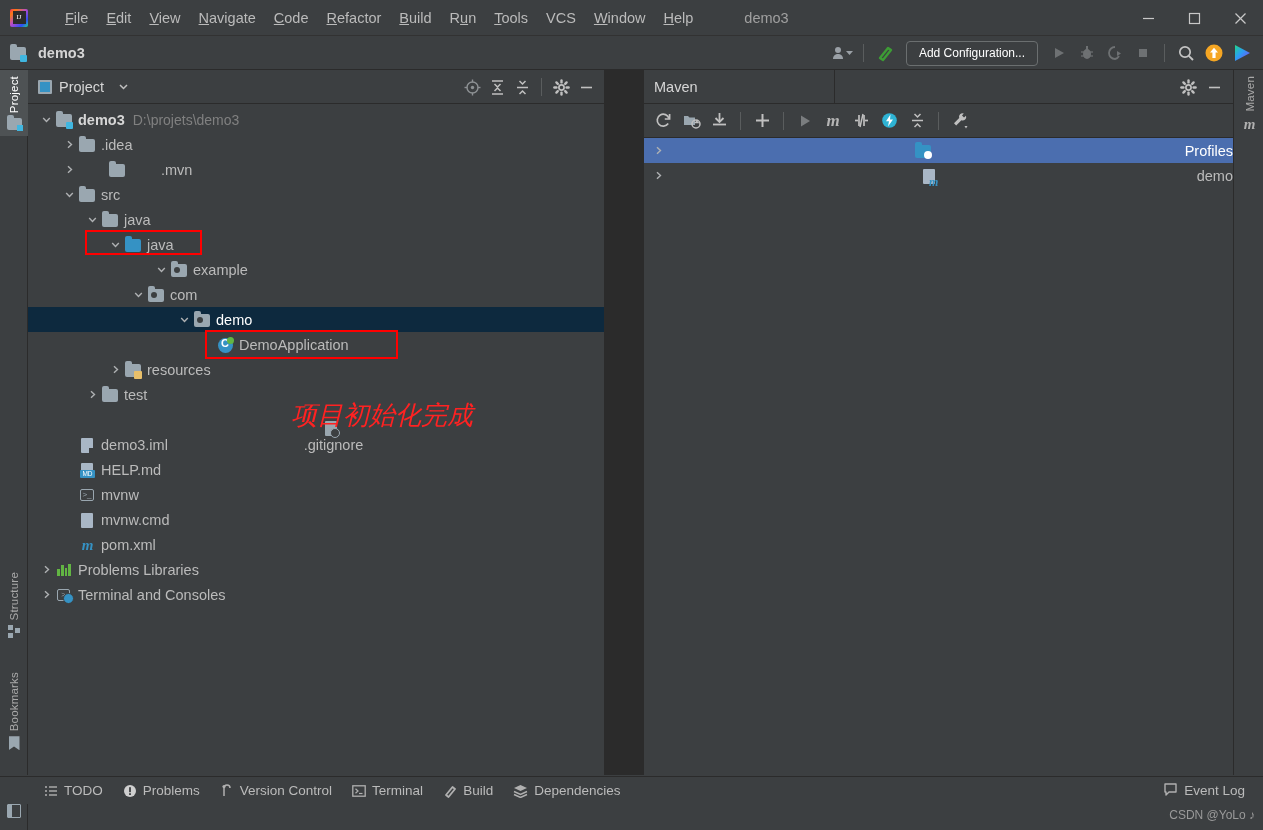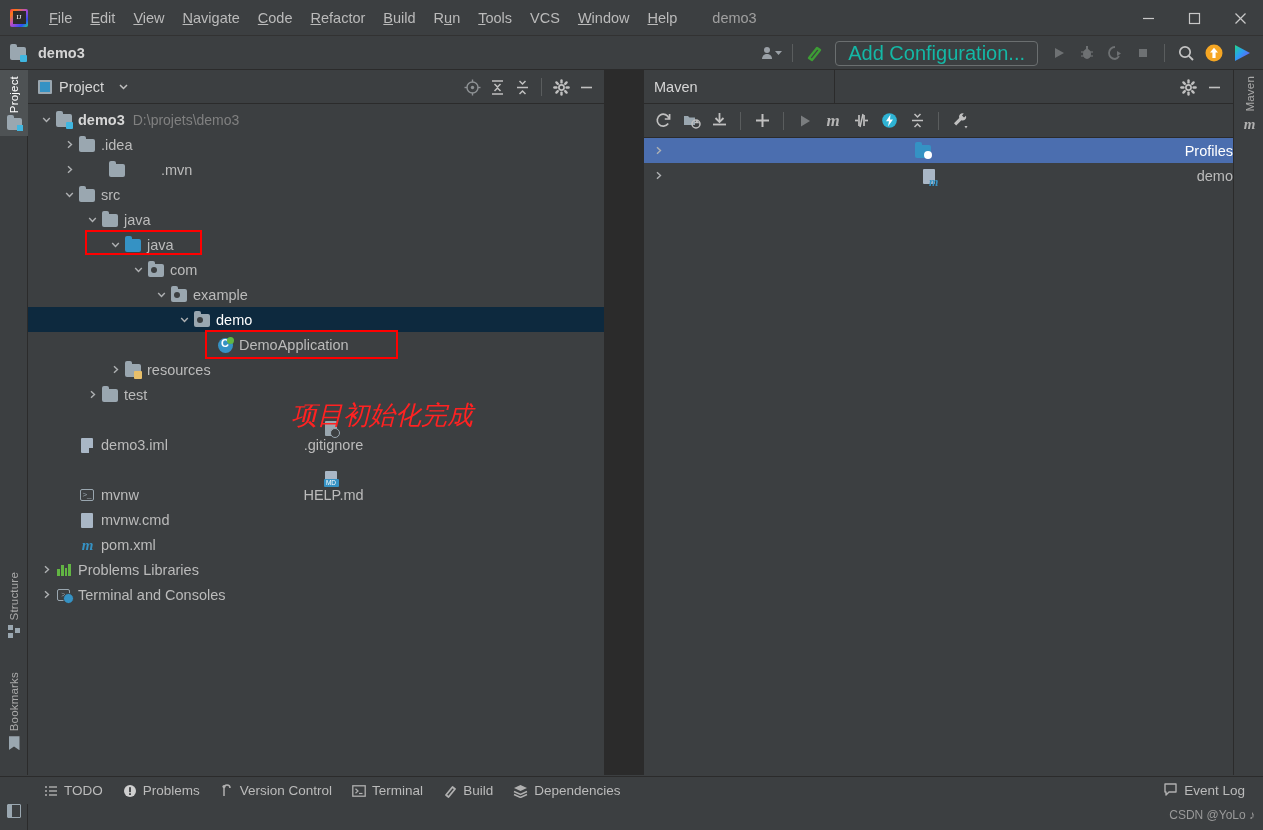--- a/index.html
+++ b/index.html
@@ -10,20 +10,21 @@
     overflow: hidden;
     -webkit-font-smoothing: antialiased;
   }
   .app { position: relative; width: 1263px; height: 830px; background: #3c3f41; }
 
   
   .menubar {
     position: absolute; top: 0; left: 0; width: 1263px; height: 36px;
     background: #3c3f41; display: flex; align-items: center;
     border-bottom: 1px solid #323232;
+    gap: 16px;
   }
   .ij-logo {
     width: 18px; height: 18px; margin-left: 10px; margin-right: 12px;
     border-radius: 2px; position: relative; flex: 0 0 auto;
     background: linear-gradient(135deg,#fe315d 0%,#f97a12 18%,#b24ad0 48%,#2b4ef5 78%,#21d789 100%);
     display: flex; align-items: center; justify-content: center;
   }
   .ij-logo i {
     width: 13px; height: 13px; background: #2b2b2b; color: #fff;
     font-style: normal; font-size: 7px; line-height: 13px; text-align: center;
@@ -60,21 +61,21 @@
     position: absolute; right: 8px; top: 0; height: 34px;
     display: flex; align-items: center; gap: 2px;
   }
   .tb-btn {
     width: 26px; height: 26px; display: flex; align-items: center; justify-content: center;
     border-radius: 3px;
   }
   .tb-sep { width: 1px; height: 18px; background: #5a5d5e; margin: 0 6px; }
   .addcfg {
     height: 25px; padding: 0 12px; border: 1px solid #6b6f70; border-radius: 4px;
-    color: #14b8a6; font-size: 20px; display: flex; align-items: center;
+    color: #ffffff; font-size: 12px; display: flex; align-items: center;
     background: transparent; margin: 0 6px;
   }
 
   
   .stripe-left {
     position: absolute; left: 0; top: 70px; width: 28px; height: 705px;
     background: #3c3f41; border-right: 1px solid #2b2b2b;
   }
   .vtab {
     position: absolute; left: 0; width: 28px;
@@ -588,41 +589,41 @@
           <span class="arrow">
             <svg width="11" height="11" viewBox="0 0 11 11">
               <path d="M2.2 4 L5.5 7.5 L8.8 4" fill="none" stroke="#afb1b3" stroke-width="1.4"></path>
             </svg>
           </span>
           <span class="ico">
             <span class="f-src"></span>
           </span>
           <span class="label">java</span>
         </div>
+        <div class="row" style="padding-left: 127px;">
+          <span class="arrow">
+            <svg width="11" height="11" viewBox="0 0 11 11">
+              <path d="M2.2 4 L5.5 7.5 L8.8 4" fill="none" stroke="#afb1b3" stroke-width="1.4"></path>
+            </svg>
+          </span>
+          <span class="ico">
+            <span class="f-pkg"></span>
+          </span>
+          <span class="label">example</span>
+        </div>
         <div class="row" style="padding-left: 104px;">
           <span class="arrow">
             <svg width="11" height="11" viewBox="0 0 11 11">
               <path d="M2.2 4 L5.5 7.5 L8.8 4" fill="none" stroke="#afb1b3" stroke-width="1.4"></path>
             </svg>
           </span>
           <span class="ico">
             <span class="f-pkg"></span>
           </span>
           <span class="label">com</span>
-        </div>
-        <div class="row" style="padding-left: 127px;">
-          <span class="arrow">
-            <svg width="11" height="11" viewBox="0 0 11 11">
-              <path d="M2.2 4 L5.5 7.5 L8.8 4" fill="none" stroke="#afb1b3" stroke-width="1.4"></path>
-            </svg>
-          </span>
-          <span class="ico">
-            <span class="f-pkg"></span>
-          </span>
-          <span class="label">example</span>
         </div>
         <div class="row selected" style="padding-left: 150px;">
           <span class="arrow">
             <svg width="11" height="11" viewBox="0 0 11 11">
               <path d="M2.2 4 L5.5 7.5 L8.8 4" fill="none" stroke="#afb1b3" stroke-width="1.4"></path>
             </svg>
           </span>
           <span class="ico">
             <span class="f-pkg"></span>
           </span>
@@ -664,21 +665,21 @@
           </span>
           <span class="label">.gitignore</span>
         </div>
         <div class="row" style="padding-left: 35px;">
           <span class="arrow blank"></span>
           <span class="ico">
             <span class="doc iml"></span>
           </span>
           <span class="label">demo3.iml</span>
         </div>
-        <div class="row" style="padding-left: 35px; flex-direction: column;">
+        <div class="row" style="padding-left: 35px;">
           <span class="arrow blank"></span>
           <span class="ico">
             <span class="doc"></span>
             <span class="badge-md">MD</span>
           </span>
           <span class="label">HELP.md</span>
         </div>
         <div class="row" style="padding-left: 35px;">
           <span class="arrow blank"></span>
           <span class="ico">

